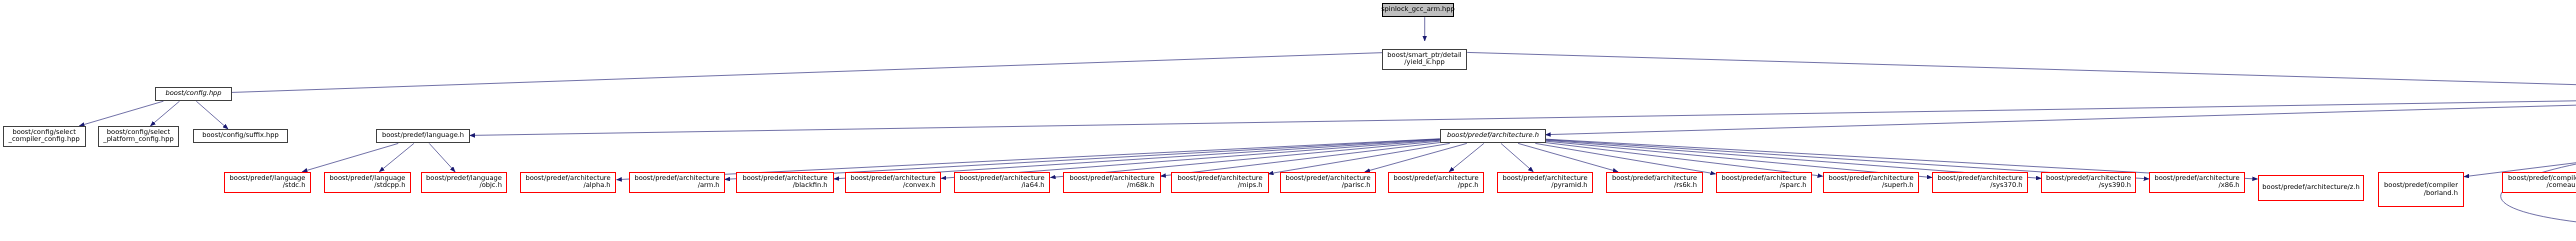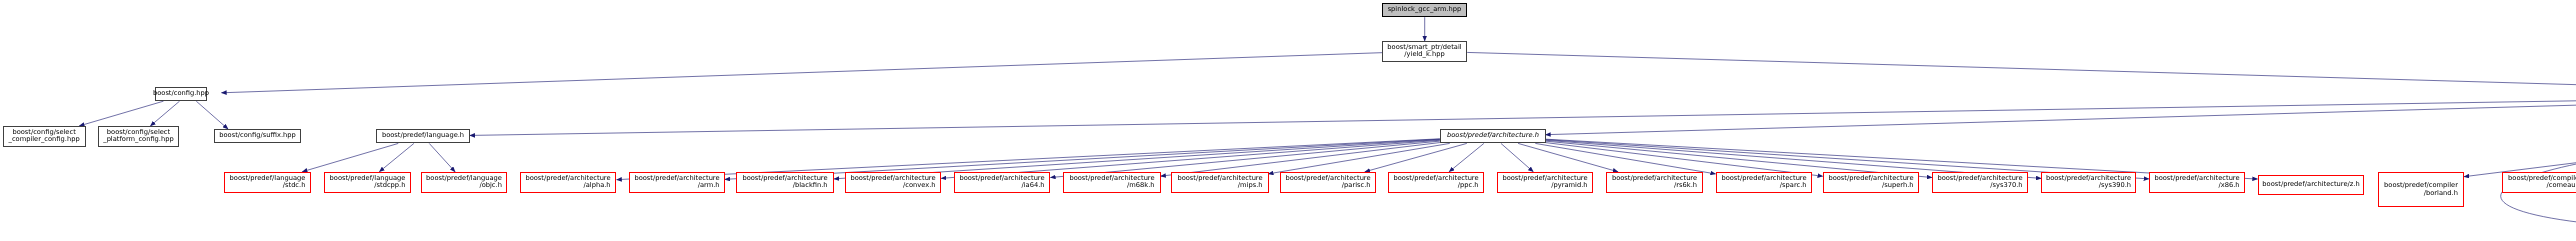--- a/index.html
+++ b/index.html
@@ -66,29 +66,29 @@
       <path d="M5427.893258426966,278 L5484.438202247191,333" fill="none" stroke="#191970" stroke-width="1.2" marker-end="url(#arrow)"></path>
       <path d="M5457.938202247191,278 L5632.516853932584,333" fill="none" stroke="#191970" stroke-width="1.2" marker-end="url(#arrow)"></path>
       <path d="M5487.983146067416,278 L5804,337.39915522703274" fill="none" stroke="#191970" stroke-width="1.2" marker-end="url(#arrow)"></path>
       <path d="M5500,275.5679939894816 L5995,341.76634109691963" fill="none" stroke="#191970" stroke-width="1.2" marker-end="url(#arrow)"></path>
       <path d="M5500,272.96738497379147 L6188,344.29178800232967" fill="none" stroke="#191970" stroke-width="1.2" marker-end="url(#arrow)"></path>
       <path d="M5500,271.32144555397053 L6381,345.8901569186876" fill="none" stroke="#191970" stroke-width="1.2" marker-end="url(#arrow)"></path>
       <path d="M5500,270.1860184813178 L6574,346.99276817999197" fill="none" stroke="#191970" stroke-width="1.2" marker-end="url(#arrow)"></path>
       <path d="M5327,272.2753716871364 C4640,338 4690,464 5553,447.5792811839323" fill="none" stroke="#191970" stroke-width="1.2" marker-end="url(#arrow)"></path>
       <path d="M6623.504587155963,373 Q6470,462 5719,447.59232613908875" fill="none" stroke="#191970" stroke-width="1.2" marker-end="url(#arrow)"></path>
     </svg>
-<div class="node root" style="left: 1382px; top: 2.6px; width: 85px; height: 14.4px;">spinlock_gcc_arm.hpp</div>
-    <div class="node" style="left: 1382px; top: 41px; width: 85px; height: 20.6px;">boost/smart_ptr/detail
+<div class="node root" style="left: 1382px; top: 2.6px; width: 72px; height: 14.4px;">spinlock_gcc_arm.hpp</div>
+    <div class="node" style="left: 1382px; top: 49px; width: 85px; height: 20.6px;">boost/smart_ptr/detail
 /yield_k.hpp</div>
-    <div class="node" style="left: 155px; top: 87px; width: 52px; height: 14.4px;">boost/config.hpp</div>
+    <div class="node" style="left: 155px; top: 87px; width: 77px; height: 14.4px; font-style: italic;">boost/config.hpp</div>
     <div class="node" style="left: 2.6px; top: 126px; width: 83px; height: 20.6px;">boost/config/select
 _compiler_config.hpp</div>
     <div class="node" style="left: 98px; top: 126px; width: 81px; height: 20.6px;">boost/config/select
 _platform_config.hpp</div>
-    <div class="node" style="left: 193px; top: 129px; width: 87px; height: 14.4px; margin-left: 21px;">boost/config/suffix.hpp</div>
+    <div class="node" style="left: 193px; top: 129px; width: 95px; height: 14.4px;">boost/config/suffix.hpp</div>
     <div class="node" style="left: 376px; top: 129px; width: 94px; height: 14.4px;">boost/predef/language.h</div>
     <div class="node" style="left: 1440px; top: 129px; width: 106px; height: 14.4px; font-style: italic;">boost/predef/architecture.h</div>
     <div class="node red" style="left: 224px; top: 172px; width: 87px; height: 20.6px;">boost/predef/language
 /stdc.h</div>
     <div class="node red" style="left: 324px; top: 172px; width: 87px; height: 20.6px;">boost/predef/language
 /stdcpp.h</div>
     <div class="node red" style="left: 421px; top: 172px; width: 86px; height: 20.6px;">boost/predef/language
 /objc.h</div>
     <div class="node red" style="left: 520px; top: 172px; width: 96px; height: 20.6px;">boost/predef/architecture
 /alpha.h</div>
@@ -115,19 +115,19 @@
     <div class="node red" style="left: 1716px; top: 172px; width: 96px; height: 20.6px;">boost/predef/architecture
 /sparc.h</div>
     <div class="node red" style="left: 1823px; top: 172px; width: 96px; height: 20.6px;">boost/predef/architecture
 /superh.h</div>
     <div class="node red" style="left: 1932px; top: 172px; width: 96px; height: 20.6px;">boost/predef/architecture
 /sys370.h</div>
     <div class="node red" style="left: 2041px; top: 172px; width: 95px; height: 20.6px;">boost/predef/architecture
 /sys390.h</div>
     <div class="node red" style="left: 2149px; top: 172px; width: 96px; height: 20.6px;">boost/predef/architecture
 /x86.h</div>
-    <div class="node red" style="left: 2258px; top: 175px; width: 106px; height: 20px;">boost/predef/architecture/z.h</div>
+    <div class="node red" style="left: 2258px; top: 175px; width: 106px; height: 26px;">boost/predef/architecture/z.h</div>
     <div class="node red" style="left: 2378px; top: 172px; width: 86px; height: 35px;">boost/predef/compiler
 /borland.h</div>
     <div class="node red" style="left: 2502px; top: 172px; width: 86px; height: 20.6px;">boost/predef/compiler
 /comeau.h</div>
   </div>
 
 
 </body></html>

